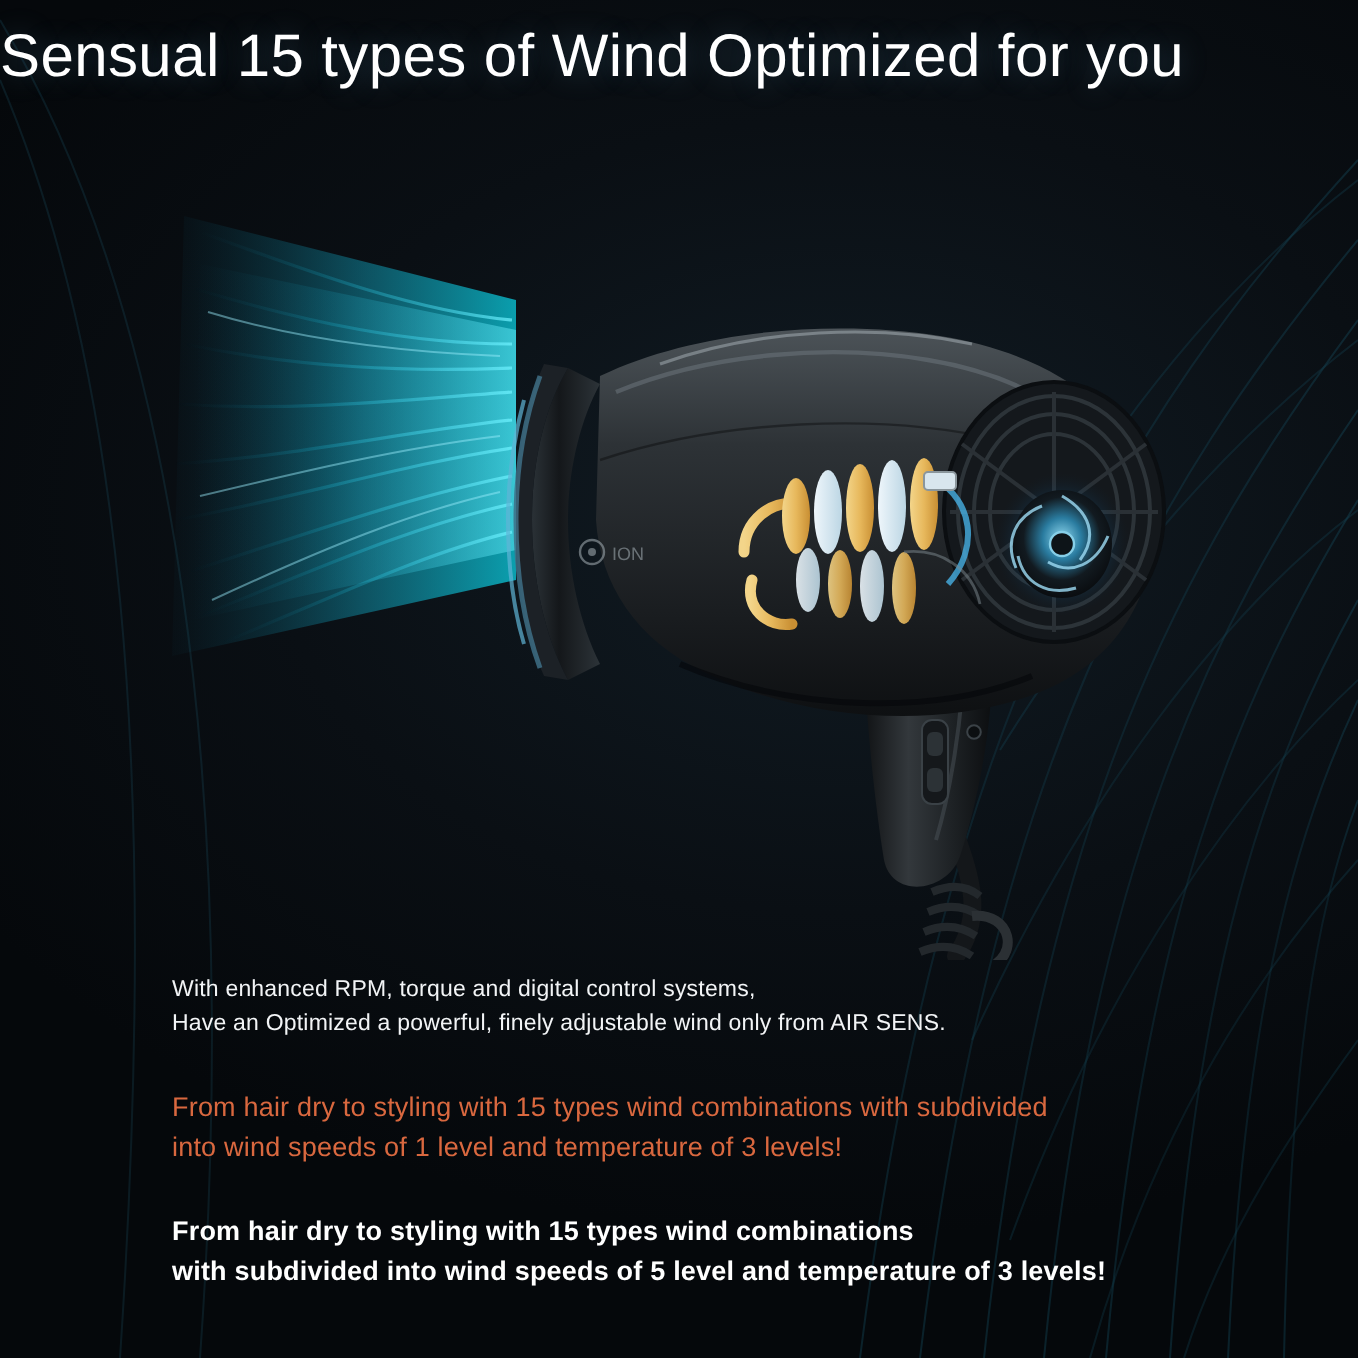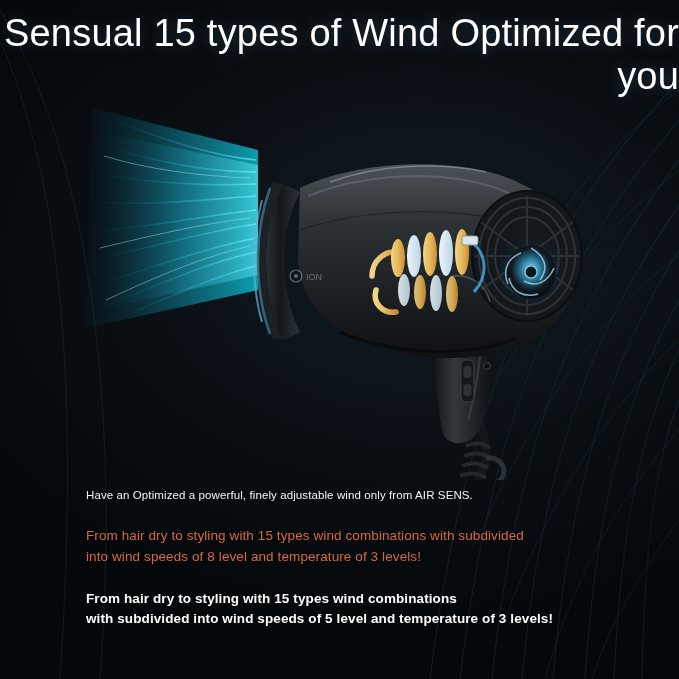--- a/index.html
+++ b/index.html
@@ -27,23 +27,23 @@
     pointer-events: none;
     opacity: .55;
   }
 
   
   .title {
     position: absolute;
     top: 12px;
     left: 0;
     width: 100%;
-    text-align: right;
+    text-align: left;
     color: #ffffff;
-    font-size: 38px;
+    font-size: 30px;
     font-weight: 400;
     letter-spacing: .2px;
     text-shadow: 0 0 14px rgba(120,190,230,.25);
   }
 
   
   .product {
     position: absolute;
     left: 0; top: 60px;
     width: 679px; height: 420px;
@@ -288,22 +288,23 @@
       <text x="306" y="220" fill="#9aa4aa" font-family="Liberation Sans, sans-serif" font-size="9">ION</text>
     </g>
 
     <g opacity=".5">
       <path d="M330 122 C 380 104 440 102 486 112" fill="none" stroke="#a9b4ba" stroke-width="1.6"></path>
       <path d="M452 216 C 470 214 486 224 490 242" fill="none" stroke="#7e8a90" stroke-width="1.4"></path>
     </g>
   </svg>
 
   <div class="copy">
+    <p class="white">With enhanced RPM, torque and digital control systems,</p>
     <p class="white">Have an Optimized a powerful, finely adjustable wind only from AIR SENS.</p>
     <div class="gap-1"></div>
     <p class="orange">From hair dry to styling with 15 types wind combinations with subdivided</p>
-    <p class="orange">into wind speeds of 8 level and temperature of 3 levels!</p>
+    <p class="orange">into wind speeds of 1 level and temperature of 3 levels!</p>
     <div class="gap-2"></div>
     <p class="bold">From hair dry to styling with 15 types wind combinations</p>
     <p class="bold">with subdivided into wind speeds of 5 level and temperature of 3 levels!</p>
   </div>
 
 </div>
 
 </body></html>

